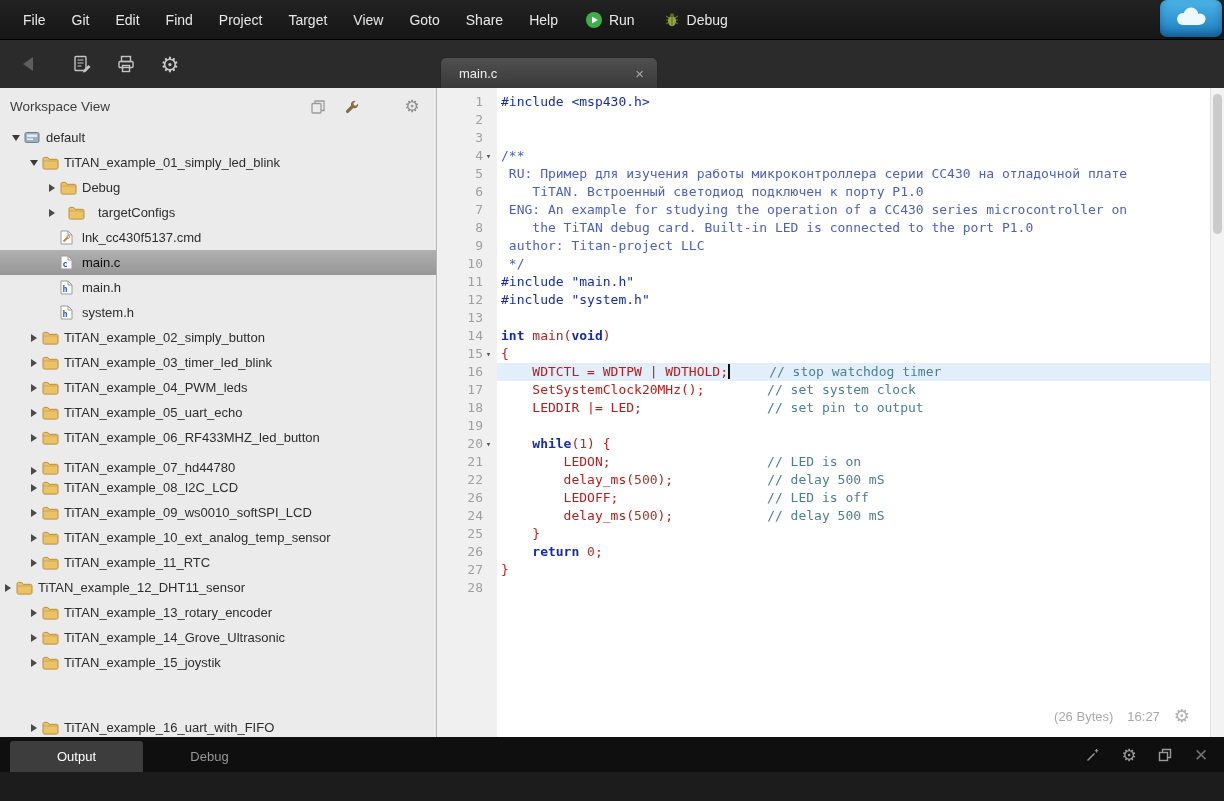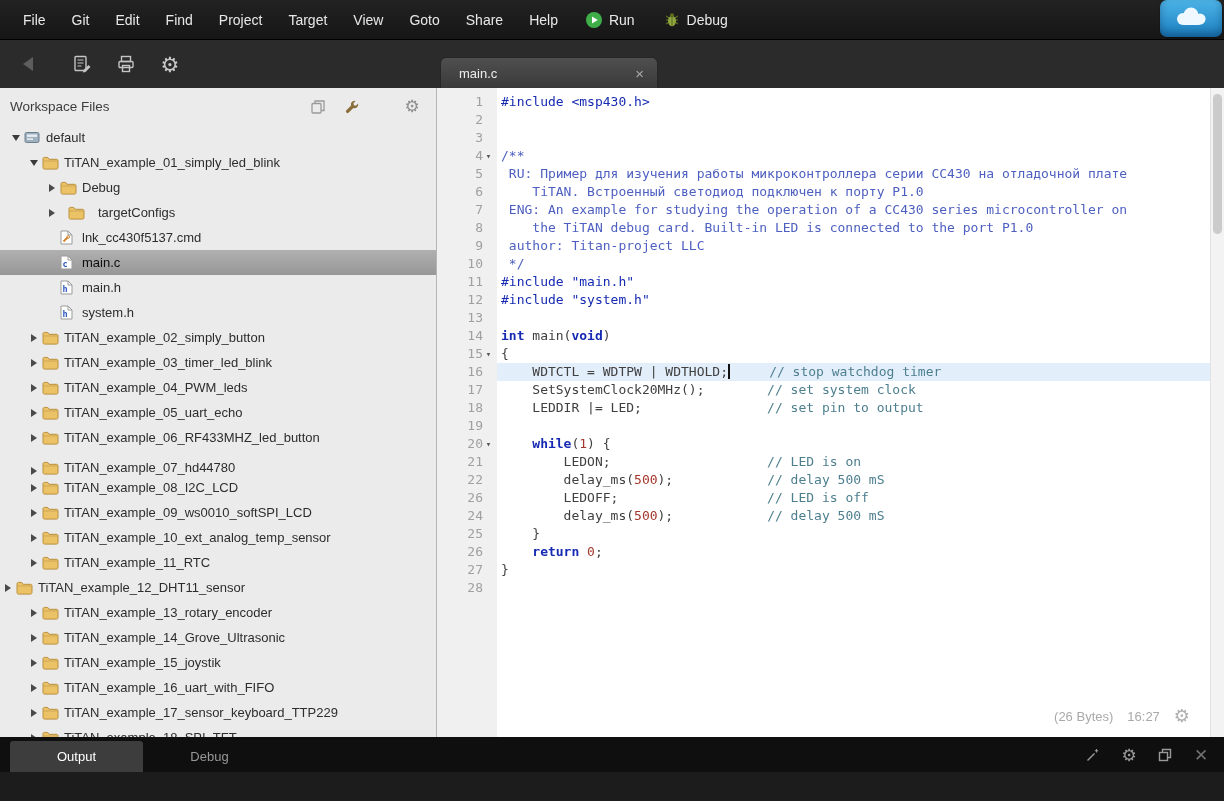--- a/index.html
+++ b/index.html
@@ -82,21 +82,21 @@
   .num { flex:1; text-align:right; color:#a0a0a0; }
   .fold { width:11px; flex:none; font-size:9px; color:#555; text-align:center; line-height:18px; }
   .code-cell { flex:1; padding-left:4px; white-space:pre; color:#1c1c1c; }
   .code-row.active .code-cell { background:#e3eefb; }
   .tok-pp  { color:#162bb2; }
   .tok-str { color:#162bb2; }
   .tok-kw  { color:#162bb2; font-weight:bold; }
   .tok-cmtb{ color:#4d5fc0; }
   .tok-cmt { color:#4d7f8f; }
   .tok-num { color:#a5362b; }
-  .tok-pl  { color:#404040; }
+  .tok-pl  { color:#b91c1c; }
   .caret { display:inline-block; width:2px; height:15px; background:#111; vertical-align:middle; margin-top:-2px; }
 
   .editor-status {
     position:absolute; right:34px; bottom:12px; display:flex; align-items:center; gap:14px;
     color:#a9a9a9; font-size:13px;
   }
   .editor-status .gear-glyph { font-size:18px; color:#b0b0b0; }
 
   .vscroll { position:absolute; top:0; right:0; bottom:0; width:14px; background:#f3f3f3; border-left:1px solid #e2e2e2; }
   .vthumb { position:absolute; top:6px; left:2px; width:9px; height:140px; background:#cbcbcb; border-radius:5px; }
@@ -195,21 +195,21 @@
         </div>
       </div>
     <div class="editor-tab">
       <span class="tab-label">main.c</span>
       <span class="tab-close">×</span>
     </div>
   </div>
 
   <div class="sidebar">
     <div class="sidebar-header">
-      <span class="sidebar-title">Workspace Files</span>
+      <span class="sidebar-title">Workspace View</span>
       <span class="sidebar-spacer"></span>
       <span id="sidebar-icons">
           <span class="tb-icon">
             <svg width="16" height="16" viewBox="0 0 16 16" fill="none" stroke="#9a9a9a" stroke-width="1.3">
               <rect x="2" y="4.5" width="9" height="9.5" rx="1"></rect>
               <path d="M5 4.5V2h9v9.5h-3"></path>
             </svg>
           </span>
           <span class="tb-icon">
             <svg width="16" height="16" viewBox="0 0 16 16">
@@ -477,21 +477,21 @@
             <span class="tw-closed"></span>
           </span>
           <span class="tree-ficon">
             <svg width="17" height="14" viewBox="0 0 17 14">
               <path d="M1 3c0-.9.6-1.6 1.4-1.6h3.3l1.5 1.9h7.4c.8 0 1.4.7 1.4 1.6v6.6c0 .9-.6 1.6-1.4 1.6H2.4C1.6 13.1 1 12.4 1 11.5z" fill="#ecc266" stroke="#b98f3e"></path>
               <path d="M1 5h15" stroke="#c9a257" stroke-width=".8"></path>
             </svg>
           </span>
           <span class="tree-label">TiTAN_example_15_joystik</span>
         </div>
-        <div class="tree-row" style="padding-left: 26px;">
+        <div class="tree-row" style="padding-left: 26px; margin-top: 40px;">
           <span class="tree-arrow">
             <span class="tw-closed"></span>
           </span>
           <span class="tree-ficon">
             <svg width="17" height="14" viewBox="0 0 17 14">
               <path d="M1 3c0-.9.6-1.6 1.4-1.6h3.3l1.5 1.9h7.4c.8 0 1.4.7 1.4 1.6v6.6c0 .9-.6 1.6-1.4 1.6H2.4C1.6 13.1 1 12.4 1 11.5z" fill="#ecc266" stroke="#b98f3e"></path>
               <path d="M1 5h15" stroke="#c9a257" stroke-width=".8"></path>
             </svg>
           </span>
           <span class="tree-label">TiTAN_example_16_uart_with_FIFO</span>

